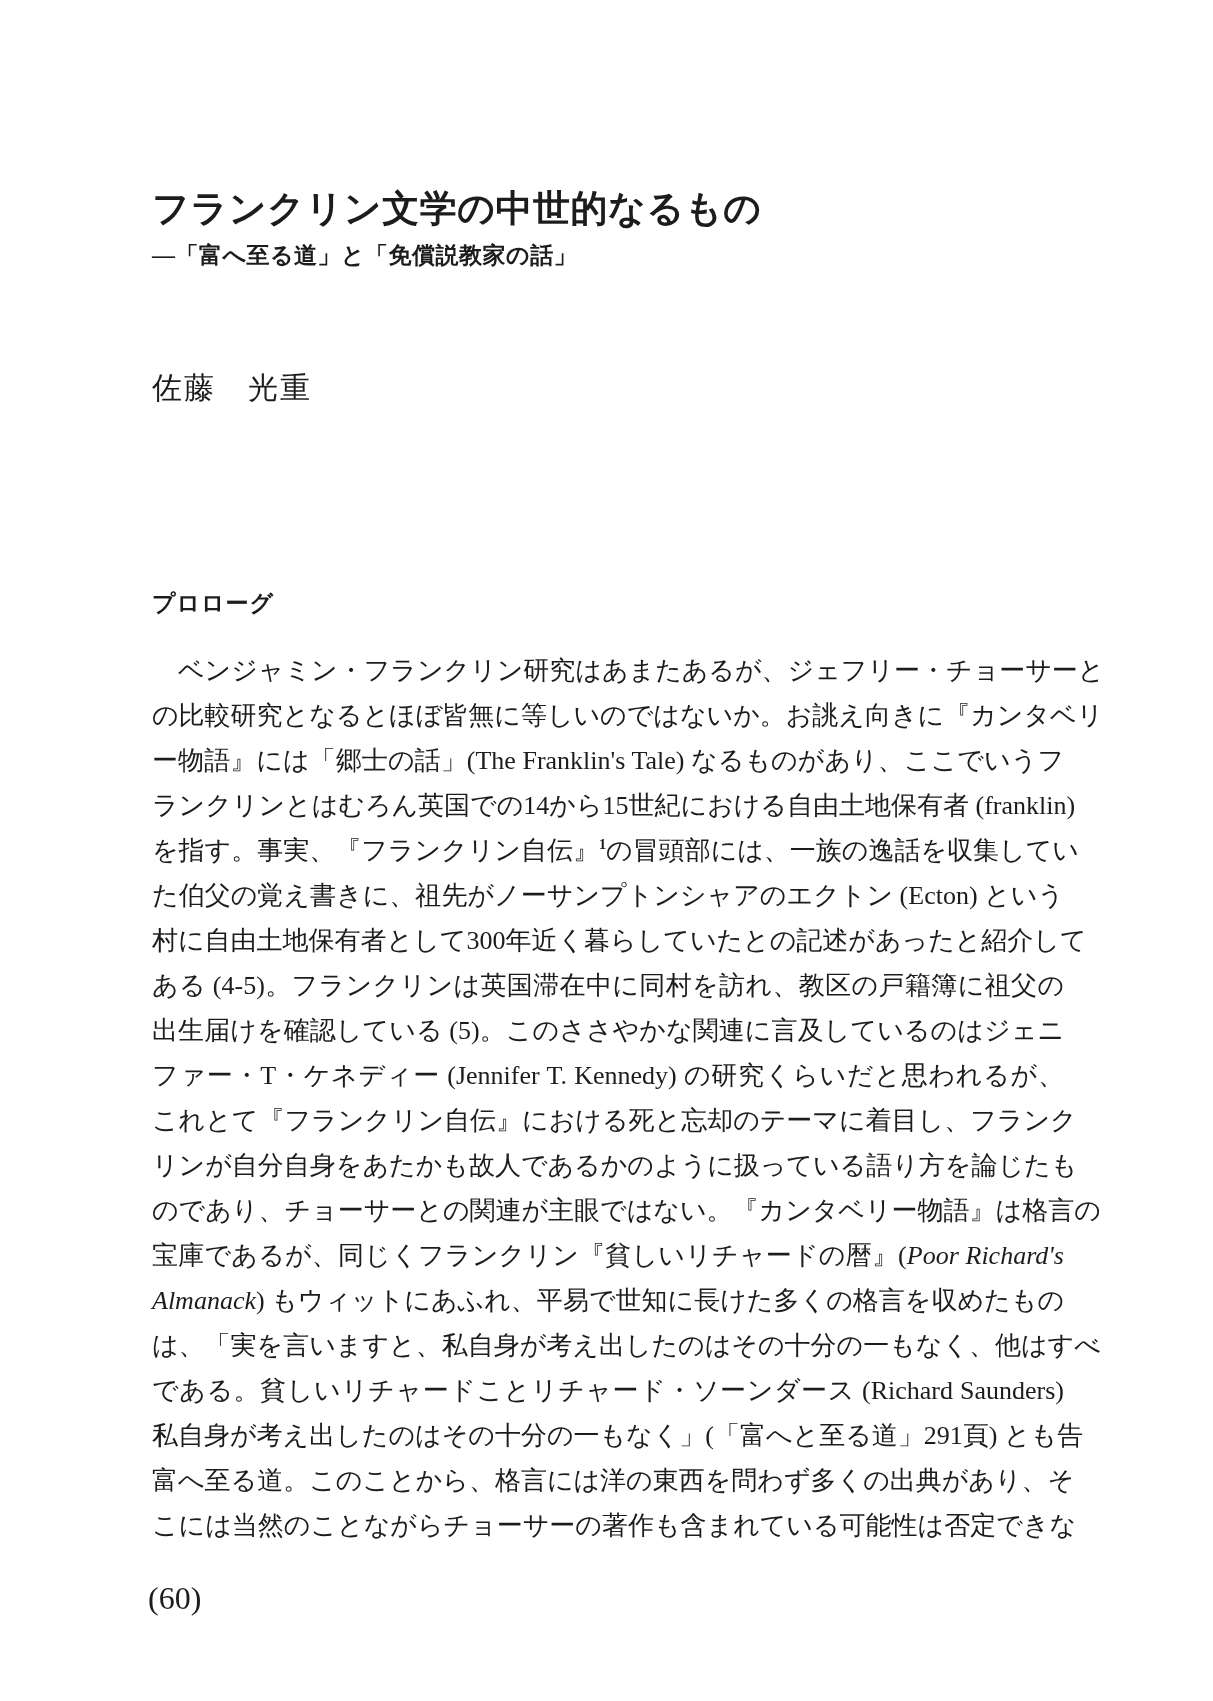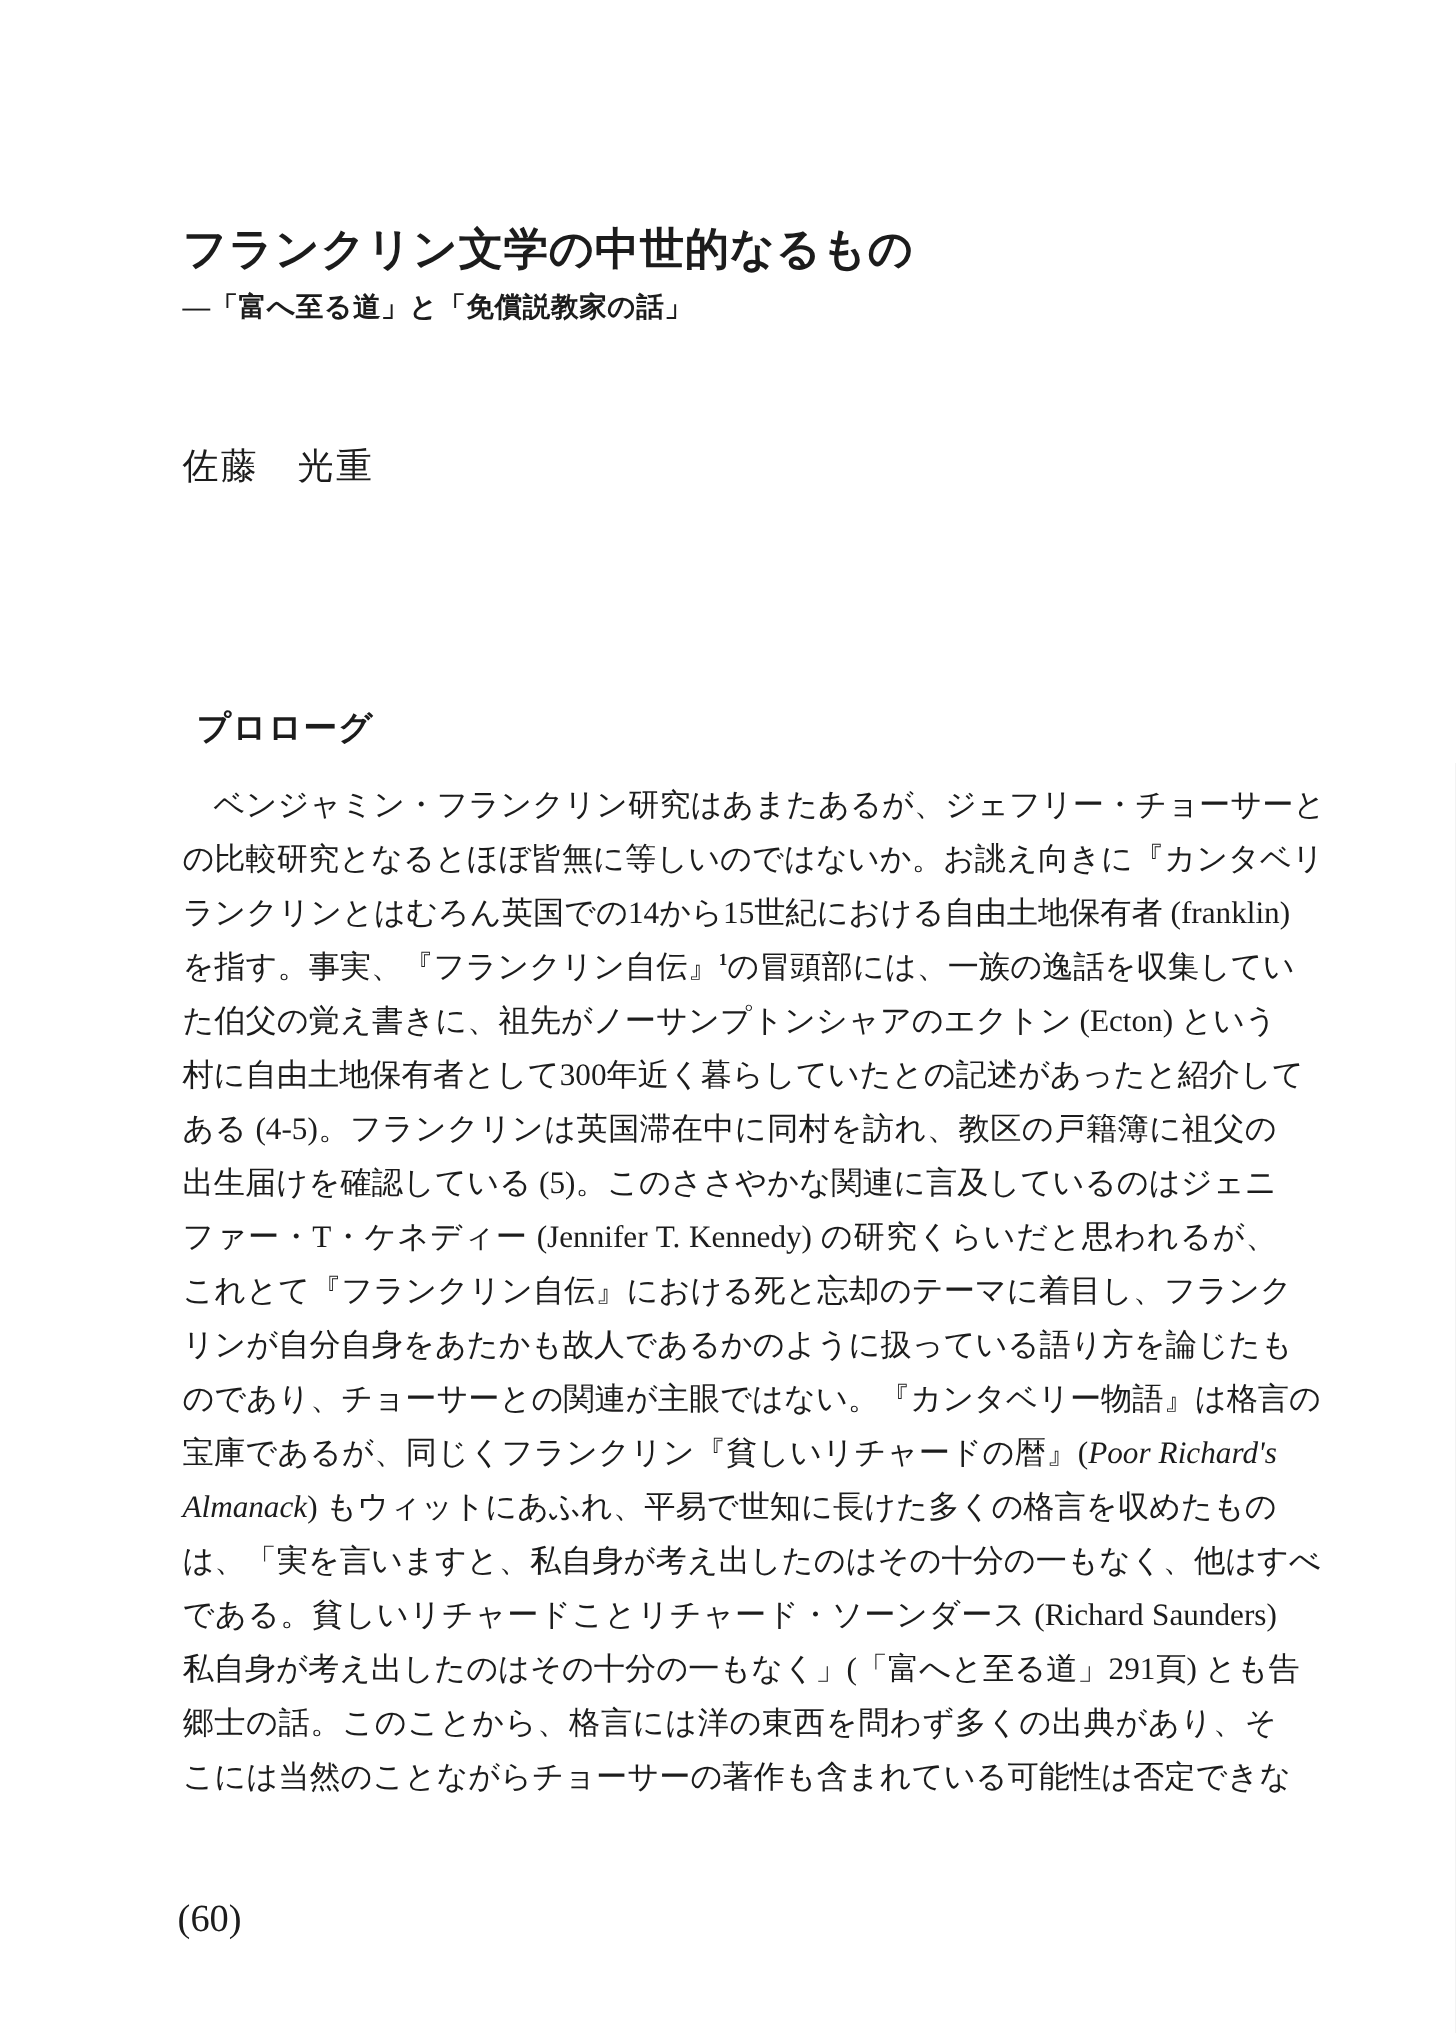--- a/index.html
+++ b/index.html
@@ -39,23 +39,23 @@
   .doc-author {
     position: absolute;
     left: 152px;
     top: 368px;
     font-size: 30px;
     letter-spacing: 2px;
     text-align: right;
   }
   .section-heading {
     position: absolute;
-    left: 164px;
+    left: 152px;
     top: 588px;
-    font-size: 28px;
+    font-size: 23px;
     font-weight: bold;
     letter-spacing: 1px;
   }
   .body-text {
     position: absolute;
     left: 152px;
     top: 648px;
     width: 912px;
     font-size: 26px;
     line-height: 45px;
@@ -93,34 +93,35 @@
     <div class="doc-subtitle">―「富へ至る道」と「免償説教家の話」</div>
   </div>
 
   <div class="doc-author">佐藤　光重</div>
 
   <div class="section-heading">プロローグ</div>
 
   <div class="body-text">
       <div class="body-line"><span>　ベンジャミン・フランクリン研究はあまたあるが、ジェフリー・チョーサーと</span></div>
       <div class="body-line"><span>の比較研究となるとほぼ皆無に等しいのではないか。お誂え向きに『カンタベリ</span></div>
+      <div class="body-line"><span>ー物語』には「郷士の話」(The Franklin's Tale) なるものがあり、ここでいうフ</span></div>
       <div class="body-line"><span>ランクリンとはむろん英国での14から15世紀における自由土地保有者 (franklin)</span></div>
       <div class="body-line"><span>を指す。事実、『フランクリン自伝』</span><span class="sup">1</span><span>の冒頭部には、一族の逸話を収集してい</span></div>
       <div class="body-line"><span>た伯父の覚え書きに、祖先がノーサンプトンシャアのエクトン (Ecton) という</span></div>
       <div class="body-line"><span>村に自由土地保有者として300年近く暮らしていたとの記述があったと紹介して</span></div>
       <div class="body-line"><span>ある (4-5)。フランクリンは英国滞在中に同村を訪れ、教区の戸籍簿に祖父の</span></div>
       <div class="body-line"><span>出生届けを確認している (5)。このささやかな関連に言及しているのはジェニ</span></div>
       <div class="body-line"><span>ファー・T・ケネディー (Jennifer T. Kennedy) の研究くらいだと思われるが、</span></div>
       <div class="body-line"><span>これとて『フランクリン自伝』における死と忘却のテーマに着目し、フランク</span></div>
       <div class="body-line"><span>リンが自分自身をあたかも故人であるかのように扱っている語り方を論じたも</span></div>
       <div class="body-line"><span>のであり、チョーサーとの関連が主眼ではない。『カンタベリー物語』は格言の</span></div>
       <div class="body-line"><span>宝庫であるが、同じくフランクリン『貧しいリチャードの暦』(</span><span class="it">Poor Richard's</span></div>
       <div class="body-line"><span class="it">Almanack</span><span>) もウィットにあふれ、平易で世知に長けた多くの格言を収めたもの</span></div>
       <div class="body-line"><span>は、「実を言いますと、私自身が考え出したのはその十分の一もなく、他はすべ</span></div>
       <div class="body-line"><span>である。貧しいリチャードことリチャード・ソーンダース (Richard Saunders)</span></div>
       <div class="body-line"><span>私自身が考え出したのはその十分の一もなく」(「富へと至る道」291頁) とも告</span></div>
-      <div class="body-line"><span>郷士の話。このことから、格言には洋の東西を問わず多くの出典があり、そ</span></div>
+      <div class="body-line"><span>富へ至る道。このことから、格言には洋の東西を問わず多くの出典があり、そ</span></div>
       <div class="body-line"><span>こには当然のことながらチョーサーの著作も含まれている可能性は否定できな</span></div>
     </div>
 
   <div class="page-number">(60)</div>
 
 </div>
 
 </body></html>

